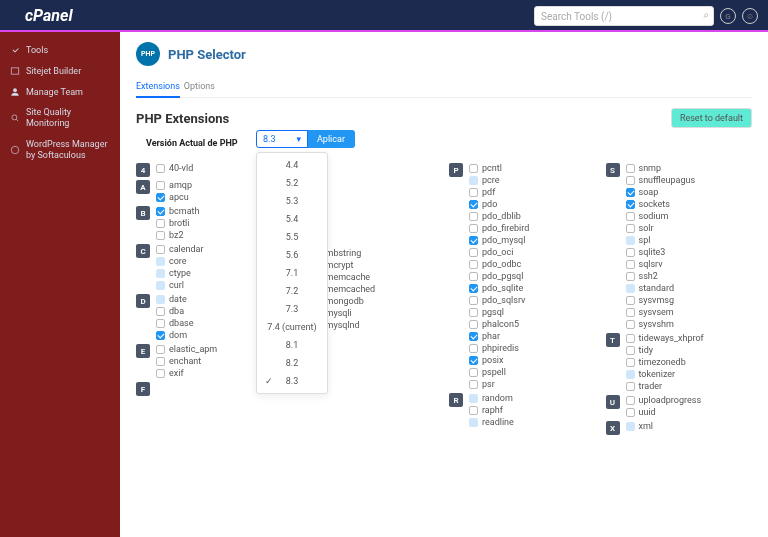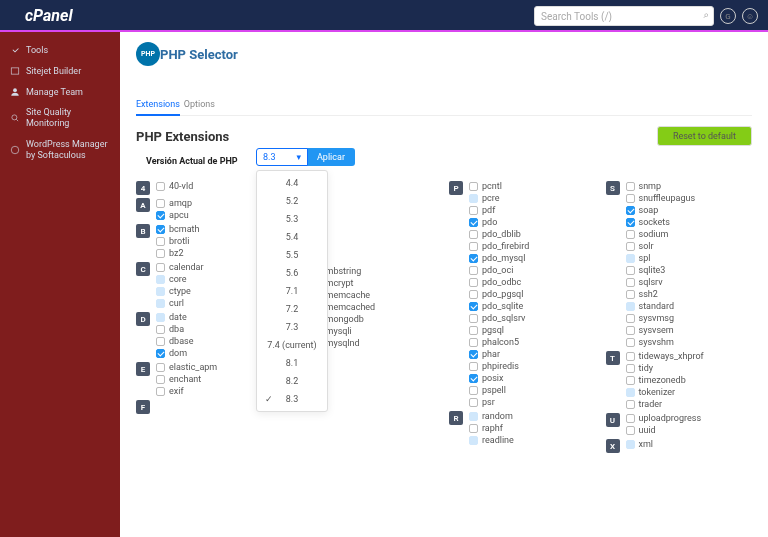--- a/index.html
+++ b/index.html
@@ -8,29 +8,29 @@
 .logo{color:#fff;font-size:16px;font-weight:700;font-style:italic;padding:6px 12px}
 .search{width:180px;height:20px;border:1px solid #ddd;border-radius:3px;padding:0 6px;font-size:10px;color:#999}
 .search::placeholder{color:#aaa}
 .sicon{color:#999;font-size:10px}
 .circ{width:16px;height:16px;border:1px solid #ccc;border-radius:50%;display:flex;align-items:center;justify-content:center;font-size:8px;color:#888;cursor:pointer}
 .layout{display:flex;height:calc(100% - 32px)}
 .sidebar{width:120px;background:#7f1d1d;color:#d3dae6;padding:8px 0;flex-shrink:0}
 .sitem{display:flex;align-items:center;gap:6px;padding:5px 10px;font-size:9px;cursor:pointer;line-height:1.2}
 .sitem svg{width:10px;height:10px;flex-shrink:0;fill:#d3dae6}
 .main{flex:1;padding:10px 16px;overflow:hidden;position:relative}
-.hdr{display:flex;align-items:center;gap:0;margin-bottom:28px}
+.hdr{display:flex;align-items:center;gap:8px;margin-bottom:10px}
 .php-icon{width:24px;height:24px;background:#0073aa;border-radius:50%;display:flex;align-items:center;justify-content:center;color:#fff;font-size:7px;font-weight:700}
 .hdr h1{font-size:13px;font-weight:700;color:#2d6ca2}
 .tabs{display:flex;gap:4px;border-bottom:1px solid #eee;margin-bottom:10px}
 .tab{font-size:9px;padding:5px 0;color:#888;cursor:pointer}
 .tab.active{color:#0d6efd;border-bottom:2px solid #0d6efd;margin-bottom:-1px}
 .pghdr{display:flex;align-items:center;justify-content:space-between;margin-bottom:2px}
 .pghdr h2{font-size:13px;font-weight:700;color:#333}
-.btn-reset{background:#84cc16;border:1px solid #ddd;border-radius:3px;padding:4px 15px;font-size:9px;color:#555;cursor:pointer}
+.btn-reset{background:#5eead4;border:1px solid #ddd;border-radius:3px;padding:4px 8px;font-size:9px;color:#555;cursor:pointer}
 .verrow{display:flex;align-items:flex-end;margin-bottom:14px;padding-left:10px}
 .verlbl{font-size:9px;font-weight:700;color:#222;width:110px}
 .versel{position:relative}
 .verbtn{min-width:52px;border:1px solid #0d6efd;border-radius:3px 0 0 3px;padding:3px 6px;font-size:9px;color:#0d6efd;background:#fff;cursor:pointer;display:flex;align-items:center;justify-content:space-between;gap:8px}
 .btn-apply{background:#2196f3;color:#fff;border:none;border-radius:0 3px 3px 0;padding:4px 10px;font-size:9px;cursor:pointer;margin-left:-1px}
 .dropdown{position:absolute;top:22px;left:0;width:72px;background:#fff;border:1px solid #ddd;border-radius:3px;box-shadow:0 2px 8px rgba(0,0,0,0.08);z-index:10;padding:3px 0}
 .dditem{padding:4px 10px;font-size:9px;color:#555;cursor:pointer;display:flex;align-items:center;justify-content:center;position:relative}
 .dditem.sel::before{content:"✓";position:absolute;left:8px;font-size:9px}
 .cols{display:flex;gap:10px}
 .col{flex:1}

